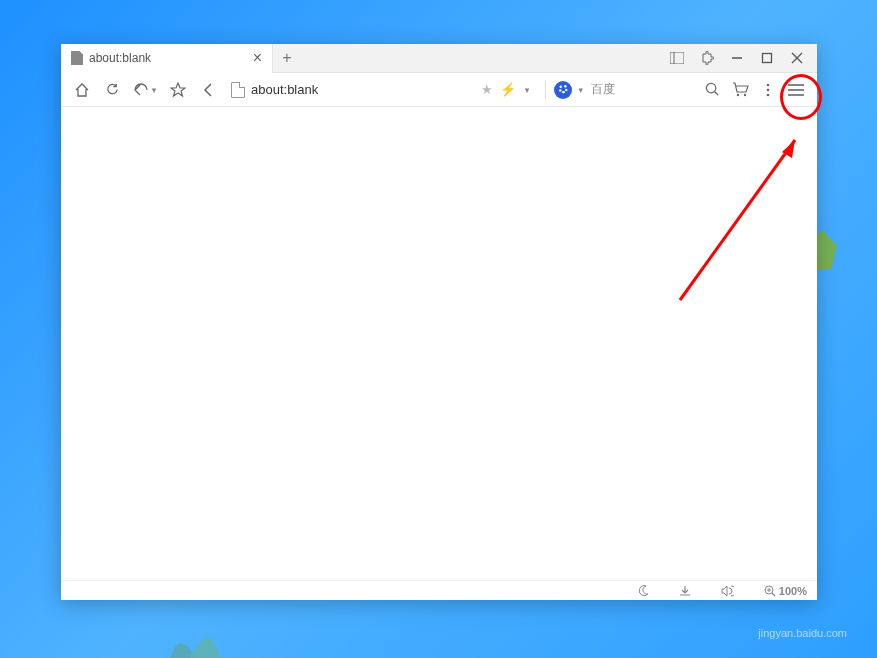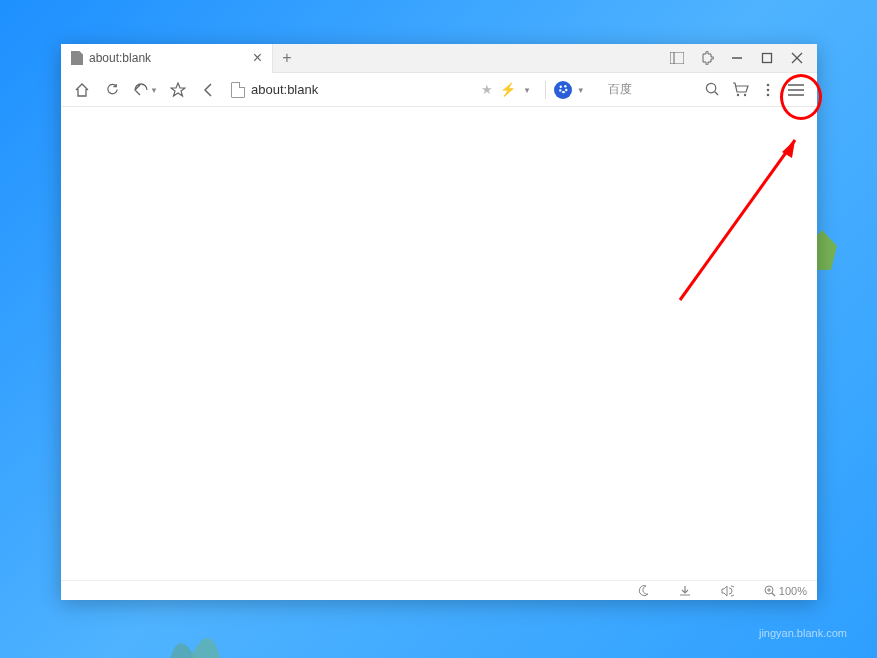--- a/index.html
+++ b/index.html
@@ -164,21 +164,21 @@
       border-radius: 50%;
       display: flex;
       align-items: center;
       justify-content: center;
       color: #fff;
       font-size: 10px;
     }
     .search-label {
       font-size: 12px;
       color: #888;
-      margin-left: 19px;
+      margin-left: 2px;
     }
     .right-tools {
       margin-left: auto;
       display: flex;
       align-items: center;
       gap: 2px;
     }
     .content {
       flex: 1;
       background: #fff;
@@ -187,20 +187,21 @@
       height: 20px;
       background: #fff;
       border-top: 1px solid #eee;
       display: flex;
       align-items: center;
       justify-content: flex-end;
       padding: 8px 10px;
       gap: 30px;
       font-size: 11px;
       color: #888;
+      font-weight: bold;
     }
     .status-item {
       display: flex;
       align-items: center;
       gap: 3px;
     }
     .red-oval {
       position: absolute;
       left: 780px;
       top: 74px;
@@ -408,19 +409,19 @@
   </div>
 </div>
 
 <div class="red-oval"></div>
 <svg class="red-arrow" viewBox="0 0 140 180">
   <line x1="10" y1="170" x2="125" y2="10" stroke="#ff0000" stroke-width="3"></line>
   <polygon points="125,10 112,22 122,28" fill="#ff0000"></polygon>
 </svg>
 
 <div class="watermark">
-  <div>jingyan.blank.com</div>
+  <div>jingyan.baidu.com</div>
 </div>
 
 <svg class="desktop-decor" viewBox="0 0 120 60">
   <path d="M10 60 Q20 30 35 60" fill="#6a9a3f" opacity="0.7"></path>
   <path d="M30 60 Q50 20 60 60" fill="#7cb342" opacity="0.7"></path>
 </svg>
 
 </body></html>

